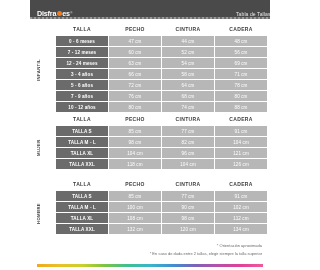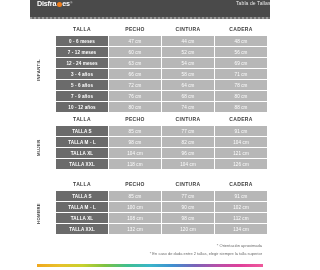--- a/index.html
+++ b/index.html
@@ -16,21 +16,21 @@
     background: #ffffff;
   }
 
   
   .header {
     position: absolute;
     left: 30px; top: 0;
     width: 288px; height: 17px;
     background: #4a4a4a;
     display: flex;
-    align-items: flex-start;
+    align-items: flex-end;
     justify-content: space-between;
     padding: 0 8px 0 7px;
   }
   .logo {
     display: flex;
     align-items: center;
     font-size: 7.2px;
     font-weight: bold;
     color: #ffffff;
     letter-spacing: -0.2px;

